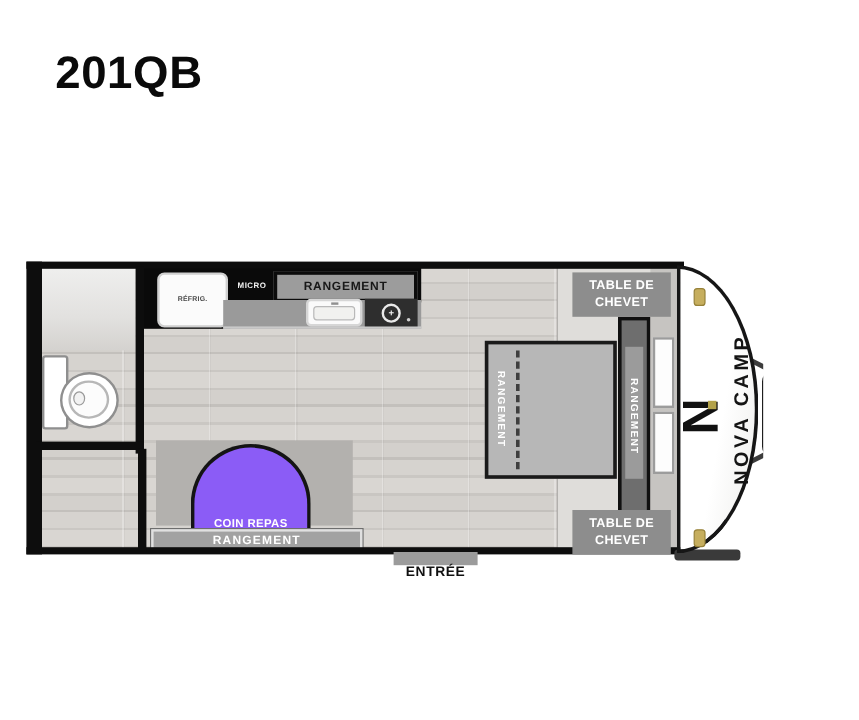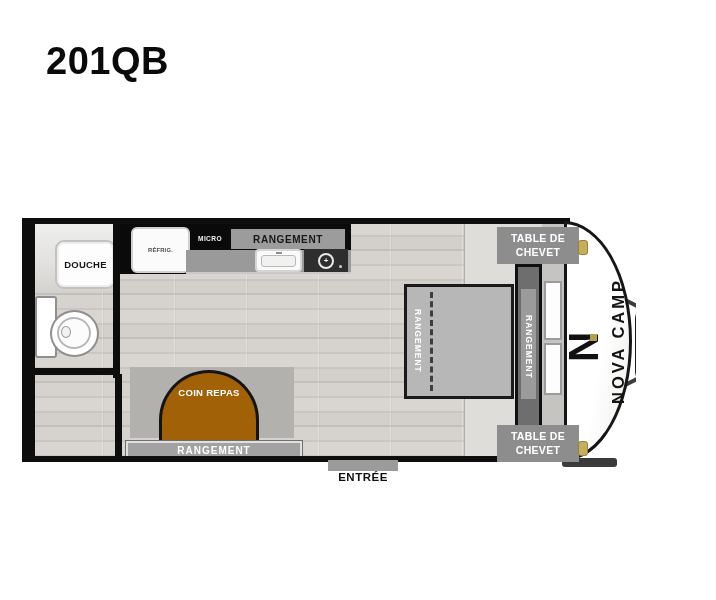--- a/index.html
+++ b/index.html
@@ -47,39 +47,39 @@
   .sink{position:absolute;left:255px;top:249px;width:47px;height:23px;background:#fafafa;border:2px solid #d6d6d6;border-radius:4px;box-sizing:border-box;}
   .sink-inner{position:absolute;left:4px;top:4px;right:4px;bottom:3px;background:#f1f1ef;border:1px solid #b9b9b9;border-radius:3px;}
   .faucet{position:absolute;left:19px;top:1px;width:6px;height:2px;background:#8f8f8f;}
   .stove{position:absolute;left:304px;top:249px;width:44px;height:23px;background:#2e2e2e;}
   .burner{position:absolute;left:14px;top:4px;width:12px;height:12px;border:2px solid #e9e9e9;border-radius:50%;
      display:flex;align-items:center;justify-content:center;color:#f2f2f2;font-size:8px;font-weight:bold;line-height:1;}
   .stove-dot{position:absolute;right:6px;bottom:4px;width:3px;height:3px;background:#cfcfcf;border-radius:50%;}
 
   
   .bench{position:absolute;left:130px;top:367px;width:164px;height:71px;background:#b3b1ae;}
-  .arch{position:absolute;left:159px;top:370px;width:100px;height:72px;background:#a16207;border:3px solid #141414;border-bottom:none;
-     border-radius:52px 52px 0 0;box-sizing:border-box;display:flex;align-items:flex-start;justify-content:center;}
+  .arch{position:absolute;left:159px;top:370px;width:100px;height:72px;background:#8b5cf6;border:3px solid #141414;border-bottom:none;
+     border-radius:52px 52px 0 0;box-sizing:border-box;display:flex;align-items:flex-end;justify-content:center;}
   .arch span{font-size:9.5px;font-weight:bold;color:#fff;letter-spacing:0.3px;margin-top:14px;}
   .d-storage{position:absolute;left:126px;top:441px;width:176px;height:19px;background:#a2a2a2;border:2px solid #e0e0e0;
      box-shadow:0 0 0 1px #6e6e6e;box-sizing:border-box;display:flex;align-items:center;justify-content:center;}
   .d-storage span{font-size:10px;font-weight:bold;color:#fff;letter-spacing:1px;}
 
   
   .bed{position:absolute;left:404px;top:284px;width:110px;height:115px;background:#b7b7b7;border:3px solid #1a1a1a;box-sizing:border-box;}
   .bed-dash{position:absolute;left:430px;top:292px;height:99px;width:0;border-left:3px dashed #3e3e3e;}
   .vlabel{writing-mode:vertical-rl;text-align:center;color:#fff;font-weight:bold;}
   .bed-label{position:absolute;left:407px;top:291px;width:16px;height:100px;font-size:8.5px;letter-spacing:1px;}
   .headboard{position:absolute;left:515px;top:264px;width:27px;height:166px;background:#6e6e6e;border:3px solid #101010;box-sizing:border-box;}
   .headboard-inner{position:absolute;left:3px;top:22px;width:15px;height:110px;background:#9b9b9b;}
   .headboard-label{position:absolute;left:0;top:0;width:100%;height:100%;font-size:8.5px;letter-spacing:1px;
      display:flex;align-items:center;justify-content:center;}
   .front-col{position:absolute;left:542px;top:222px;width:22px;height:236px;background:#c6c4c1;}
   .fwindow{position:absolute;left:544px;width:18px;background:#fdfdfd;border:2px solid #9c9c9c;box-sizing:border-box;}
-  .nightstand{position:absolute;left:497px;width:82px;height:37px;background:#8d8d8d;display:flex;flex-direction:column;
+  .nightstand{position:absolute;left:477px;width:82px;height:37px;background:#8d8d8d;display:flex;flex-direction:column;
      align-items:center;justify-content:center;text-align:center;color:#fff;z-index:6;}
   .nightstand .l1,.nightstand .l2{font-size:10.5px;font-weight:bold;letter-spacing:0.3px;line-height:1.3;}
 
   
   .cap-shadow{position:absolute;left:562px;top:458px;width:55px;height:9px;background:#3a3a3a;border-radius:3px;}
   .cap{position:absolute;left:564px;top:221px;width:68px;height:240px;background:linear-gradient(100deg,#ffffff 55%,#ededeb);
      border:3px solid #161616;box-sizing:border-box;border-radius:0 100% 100% 0 / 0 50% 50% 0;z-index:5;}
   .brand-text{position:absolute;left:518px;top:332px;width:200px;height:18px;transform:rotate(-90deg);
      text-align:center;font-size:16.5px;font-weight:bold;letter-spacing:3px;color:#141414;z-index:7;}
   .logo-n{position:absolute;left:558px;top:322px;width:50px;height:50px;display:flex;align-items:center;justify-content:center;
@@ -102,23 +102,20 @@
 <body>
 
 <div class="canvas">
 
   <div class="title">201QB</div>
 
   <div class="floor"></div>
   <div class="bedroom-floor"></div>
 
   <div class="shower-surround"></div>
-  <div class="shower-pan">
-    <span>DOUCHE</span>
-  </div>
   <div class="toilet-tank"></div>
   <div class="toilet-bowl"></div>
   <div class="toilet-inner"></div>
   <div class="toilet-hole"></div>
 
   <div class="appl-black-a"></div>
   <div class="appl-black-b"></div>
   <div class="fridge">
     <span>RÉFRIG.</span>
   </div>

